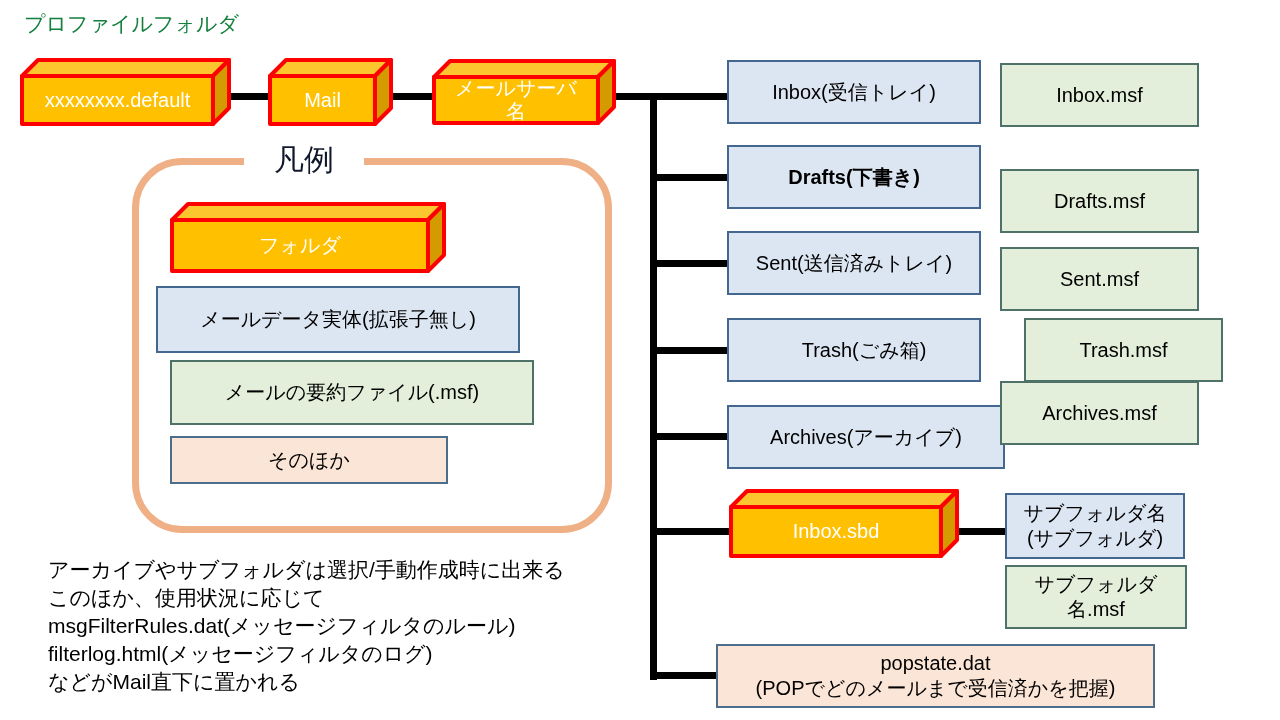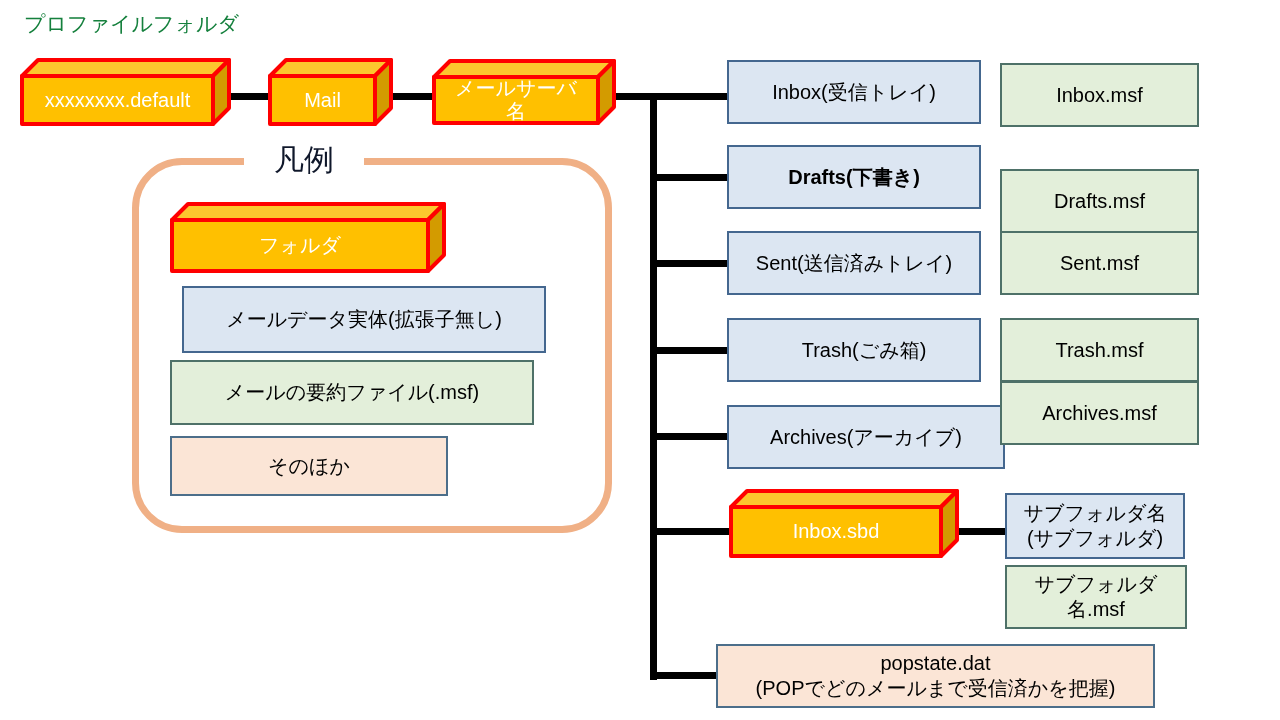--- a/index.html
+++ b/index.html
@@ -108,24 +108,24 @@
   <div class="box blue" style="left:727px;top:405px;width:278px;height:64px;">
       <span>Archives(アーカイブ)</span>
     </div>
 
   <div class="box green" style="left:1000px;top:63px;width:199px;height:64px;">
       <span>Inbox.msf</span>
     </div>
   <div class="box green" style="left:1000px;top:145px;width:199px;height:64px;margin-top:24px;">
       <span>Drafts.msf</span>
     </div>
-  <div class="box green" style="left:1000px;top:231px;width:199px;height:64px;">
+  <div class="box green" style="left:1000px;top:247px;width:199px;height:64px;">
       <span>Sent.msf</span>
     </div>
-  <div class="box green" style="left:1000px;top:318px;width:199px;height:64px;">
+  <div class="box green" style="left:1024px;top:318px;width:199px;height:64px;">
       <span>Trash.msf</span>
     </div>
   <div class="box green" style="left:1000px;top:381px;width:199px;height:64px;">
       <span>Archives.msf</span>
     </div>
 
   <div class="box blue" style="left:1005px;top:493px;width:180px;height:66px;">
     <span>サブフォルダ名</span>
     <span>(サブフォルダ)</span>
   </div>
@@ -143,24 +143,31 @@
   <div class="legend-title">凡例</div>
 
   <div class="cube" style="left: 170px; top: 202px; width: 276px; height: 71px;">
       <svg width="276" height="71">
         <polygon points="2,18 18,2 274,2 258,18" fill="#FCC72E" stroke="#FF0000" stroke-width="4" stroke-linejoin="round"></polygon>
         <polygon points="258,18 274,2 274,53 258,69" fill="#D39B00" stroke="#FF0000" stroke-width="4" stroke-linejoin="round"></polygon>
         <polygon points="2,18 258,18 258,69 2,69" fill="#FFC000" stroke="#FF0000" stroke-width="4" stroke-linejoin="round"></polygon>
       </svg>
     <div class="cube-label">フォルダ</div>
   </div>
-  <div class="box blue" style="left:182px;top:286px;width:364px;height:67px;">
+  <div class="box blue" style="left:156px;top:286px;width:364px;height:67px;">
       <span>メールデータ実体(拡張子無し)</span>
     </div>
   <div class="box green" style="left:170px;top:360px;width:364px;height:65px;text-align:center;">
       <span>メールの要約ファイル(.msf)</span>
     </div>
-  <div class="box pink" style="left:170px;top:436px;width:278px;height:60px;">
+  <div class="box pink" style="left:170px;top:436px;width:278px;height:48px;">
       <span>そのほか</span>
     </div>
 
+  <div class="notes">
+    <div>アーカイブやサブフォルダは選択/手動作成時に出来る</div>
+    <div>このほか、使用状況に応じて</div>
+    <div>msgFilterRules.dat(メッセージフィルタのルール)</div>
+    <div>filterlog.html(メッセージフィルタのログ)</div>
+    <div>などがMail直下に置かれる</div>
+  </div>
 
 </div>
 
 </body></html>

